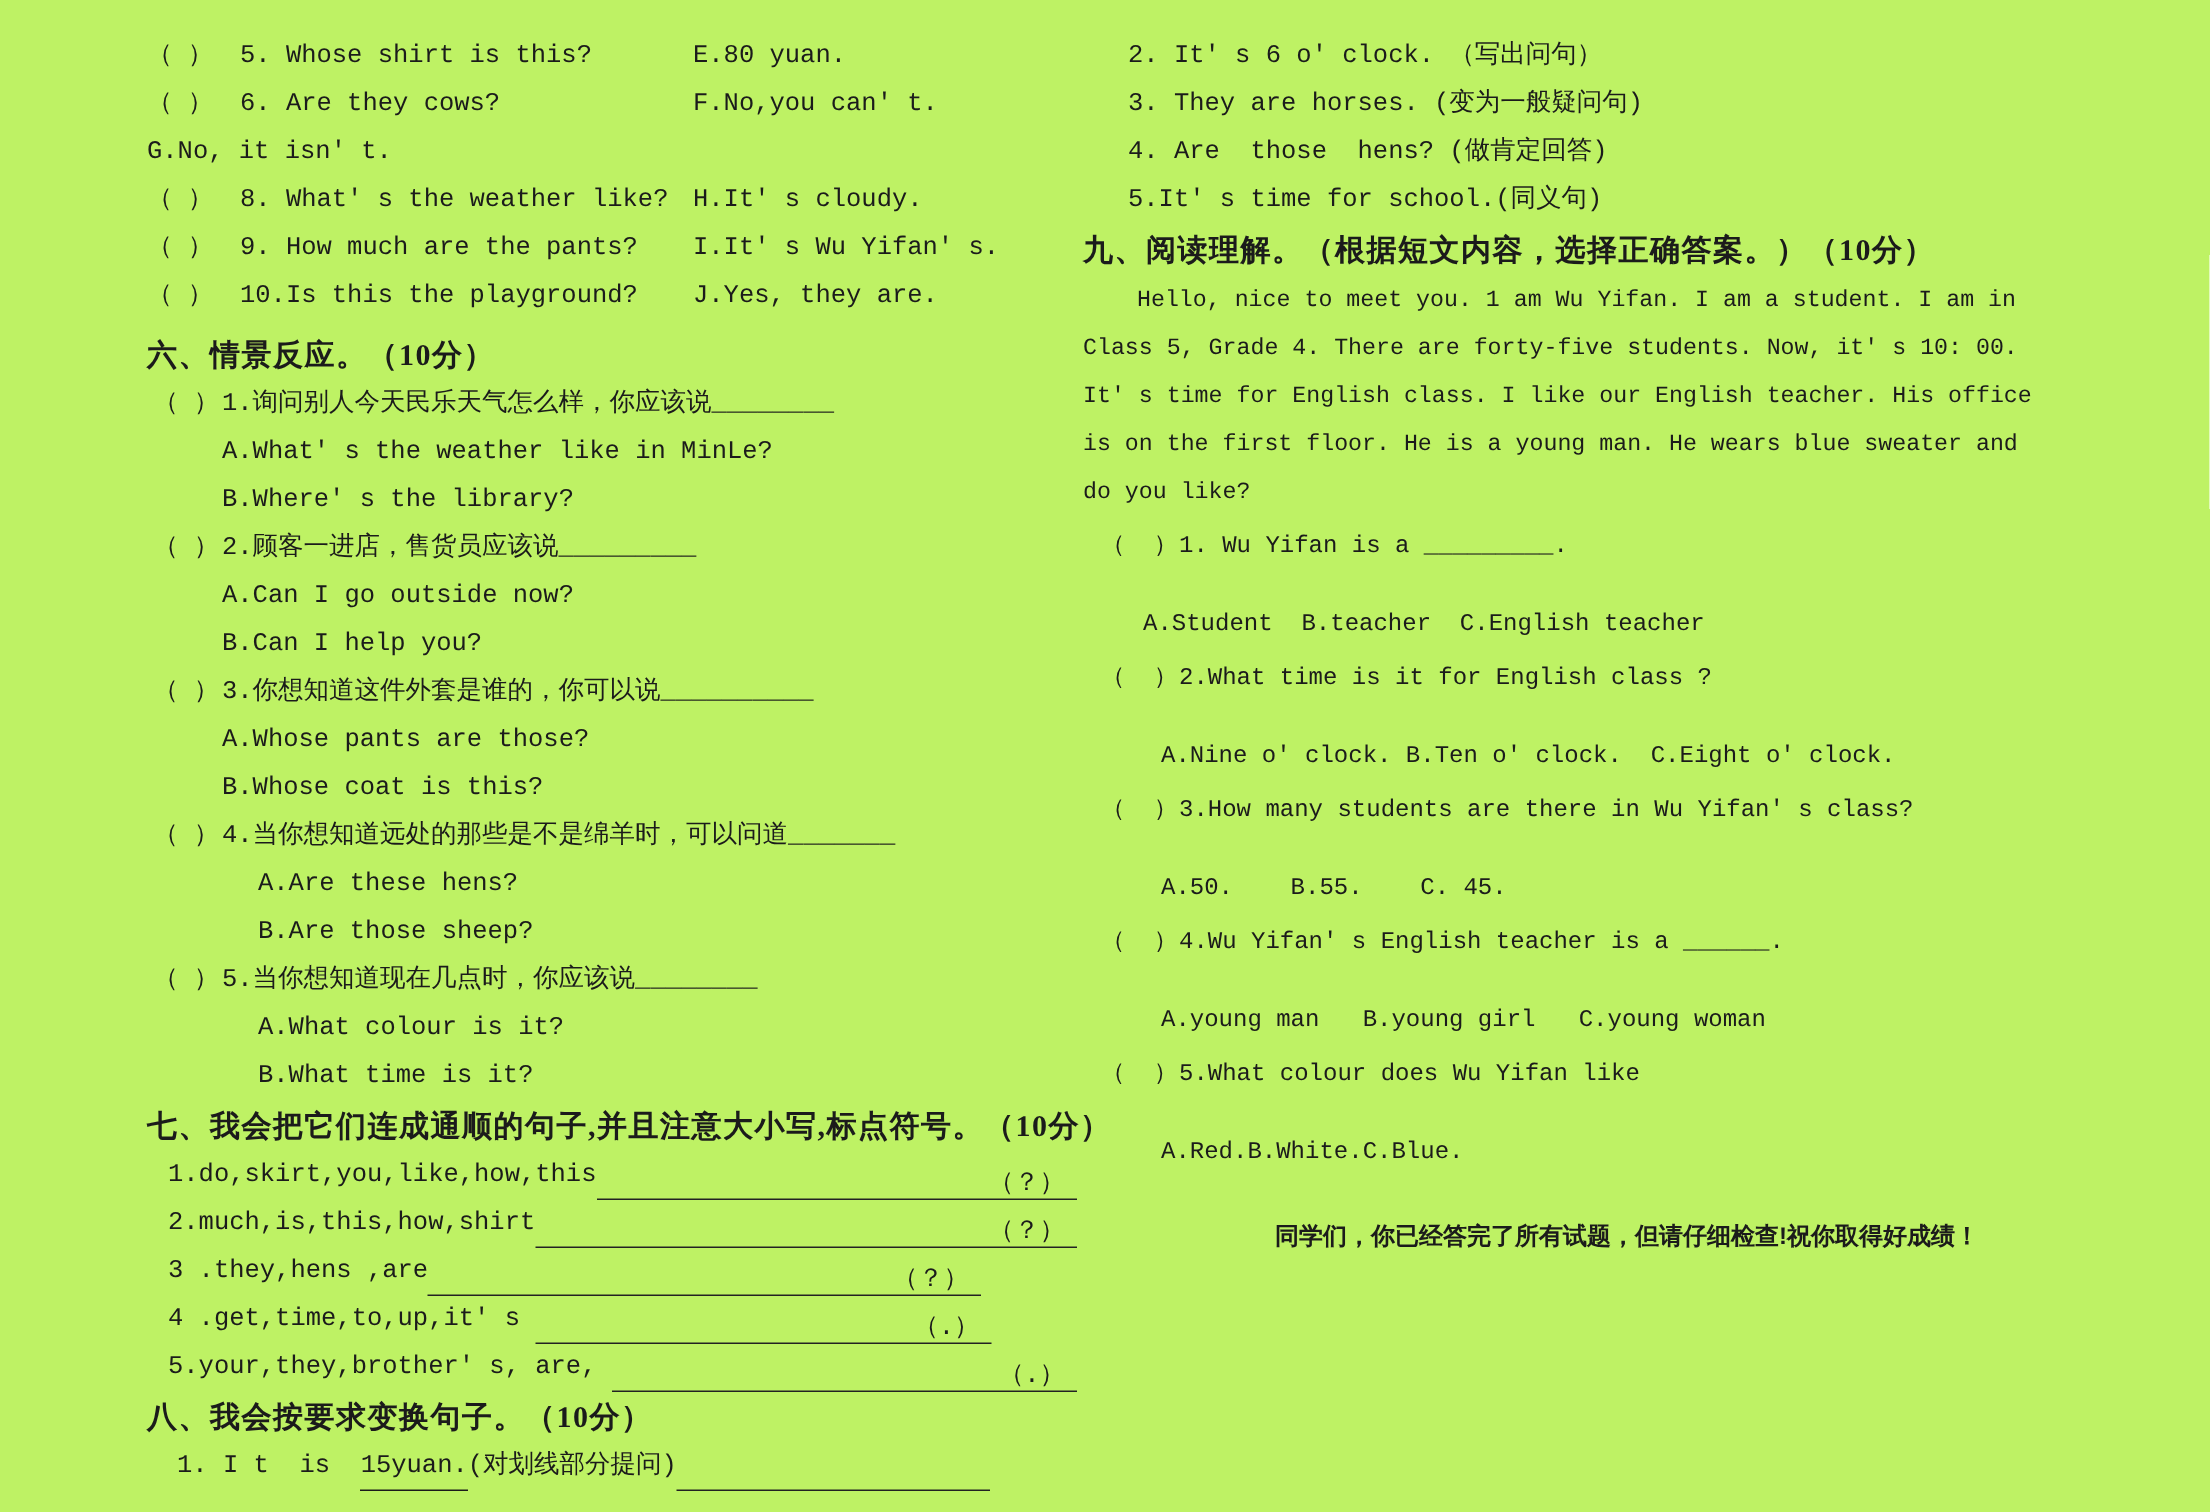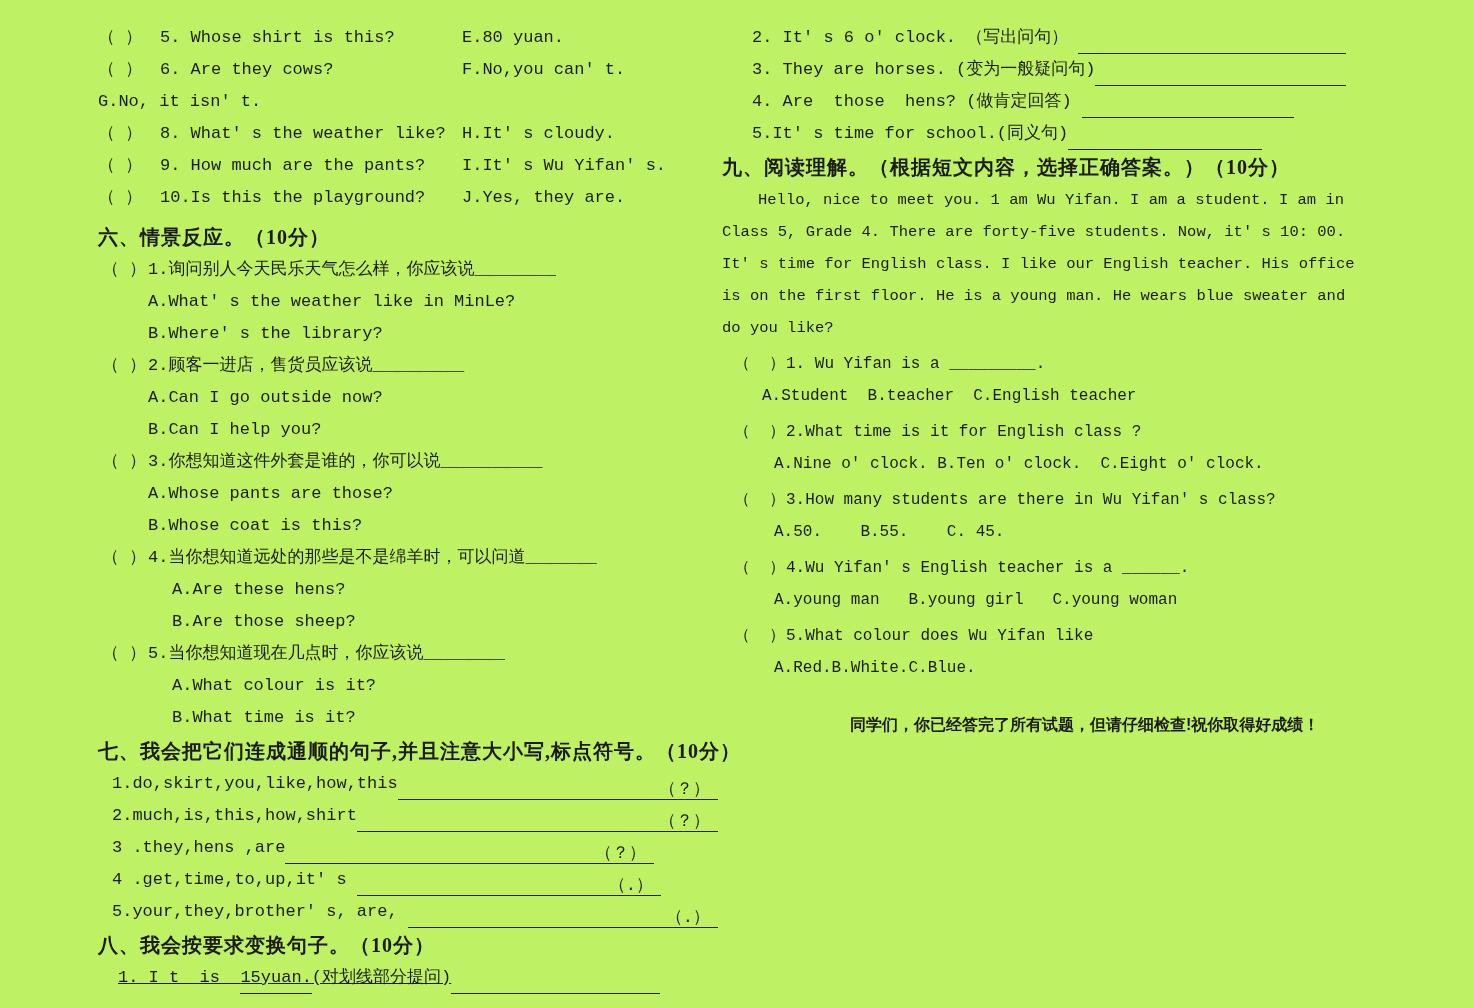--- a/index.html
+++ b/index.html
@@ -29,38 +29,38 @@
   .mt6 { margin-top:6px; }
 
   
   .paren-6 { display:inline-block; width:46px; }
   .stem-row { padding-left:4px; }
   .opt  { padding-left:50px; }
   .opt2 { padding-left:74px; }
 
   
   .s7row { display:flex; padding-left:14px; }
-  .t-row { display:flex; padding-left:30px; }
+  .t-row { display:flex; padding-left:30px;flex-direction:column; }
   .wline { flex:1; border-bottom:1.5px solid #222; text-align:right; height:26px; align-self:flex-end; }
   .punct { padding-right:8px; white-space:pre; }
   .mr64 { margin-right:64px; } .mr57 { margin-right:57px; }
   .mr52 { margin-right:52px; } .mr84 { margin-right:84px; }
 
   
-  .s8row { display:flex; padding-left:20px;text-decoration:underline; }
+  .s8row { display:flex; padding-left:20px; }
   .ul { border-bottom:1.5px solid #1b1b1b; }
   .s8row .wline { margin-right:58px; }
 
   
   .passage .row { font-size:15.5px; }
   .p-indent { padding-left:36px; }
   .paren-9 { display:inline-block; width:52px; }
   .q-block { margin-top:4px; }
   .q-stem { padding-left:12px; font-size:16px; }
-  .q-opt  { padding-left:52px; font-size:16px; }
+  .q-opt  { padding-left:52px; font-size:16px;margin-top:20px; }
   .q-opt-first { padding-left:40px; }
 
   .closing {
     font-family:"Liberation Sans","DejaVu Sans",sans-serif;
     font-weight:bold; font-size:16px;
     margin-top:30px; padding-left:128px; white-space:pre; line-height:22px;
   }
 </style>
 </head>
 <body>

